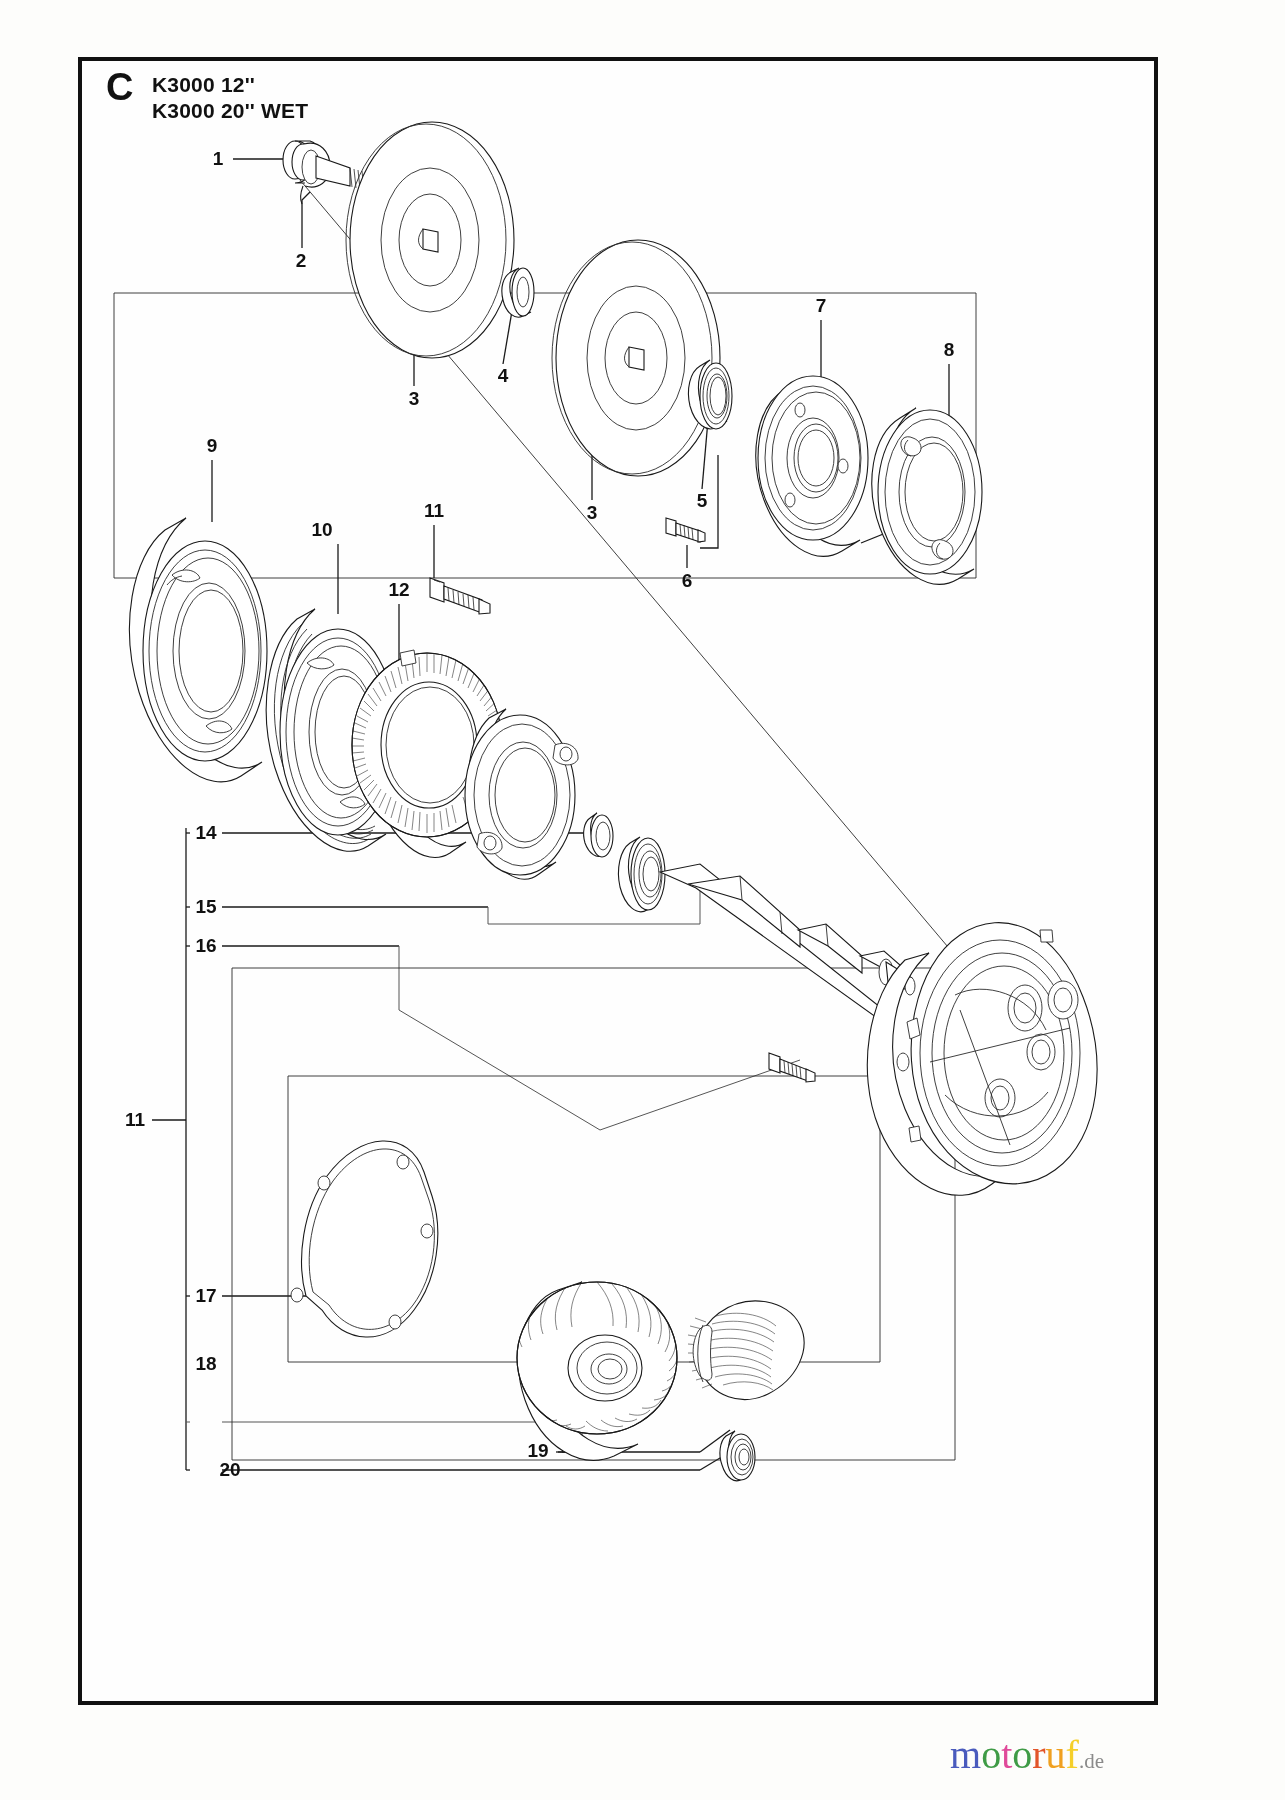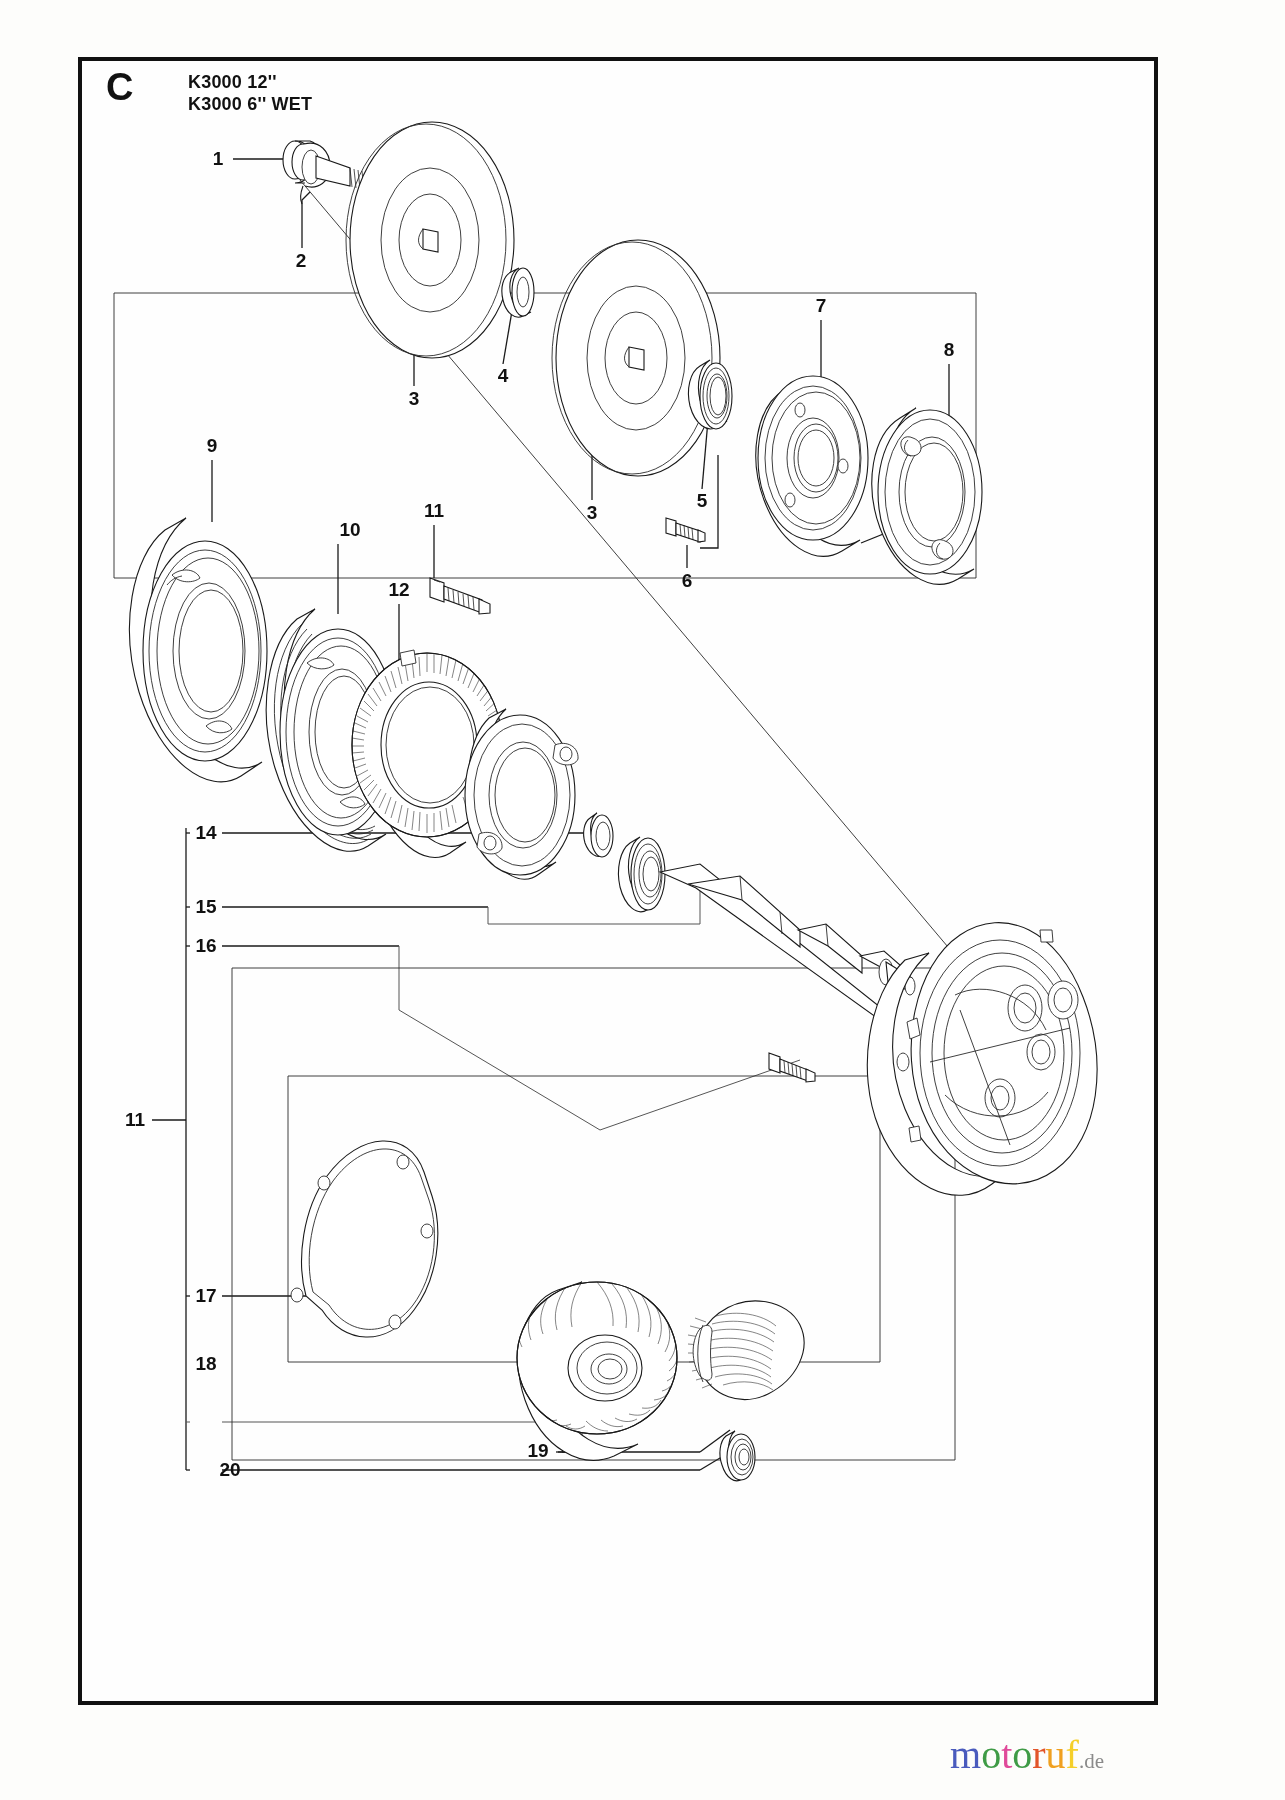--- a/index.html
+++ b/index.html
@@ -21,21 +21,21 @@
   
   #section-letter{
     position:absolute;left:106px;top:68px;
     font-size:38px;font-weight:bold;color:#111;line-height:1;
     font-family:"Liberation Sans",sans-serif;letter-spacing:-1px;
   }
   #title-block{
     position:absolute;left:152px;top:72px;line-height:1.22;
   }
   #title-block div{
-    font-size:18px;font-weight:bold;color:#111;letter-spacing:.2px;white-space:nowrap;margin-left:36px;
+    font-size:21px;font-weight:bold;color:#111;letter-spacing:.2px;white-space:nowrap;
   }
 
   
   #drawing{position:absolute;left:0;top:0;width:1285px;height:1800px;}
 
   
   .callout{
     position:absolute;font-size:19px;font-weight:bold;color:#111;
     font-family:"Liberation Sans",sans-serif;
     transform:translate(-50%,-50%);white-space:nowrap;
@@ -54,21 +54,21 @@
 <body>
 
 <div id="page">
 
   <div id="plate-border"></div>
 
   <div id="section-letter">C</div>
 
   <div id="title-block">
     <div>K3000 12''</div>
-    <div>K3000 6'' WET</div>
+    <div>K3000 20'' WET</div>
   </div>
 
   <svg id="drawing" viewBox="0 0 1285 1800" xmlns="http://www.w3.org/2000/svg">
     <defs>
       <style>
         .ln{fill:none;stroke:#1a1a1a;stroke-width:1.1;}
         .ln2{fill:none;stroke:#2a2a2a;stroke-width:0.9;}
         .lead{fill:none;stroke:#1a1a1a;stroke-width:1.3;}
         .lead-thin{fill:none;stroke:#555;stroke-width:1.0;}
         .fillw{fill:#ffffff;stroke:#1a1a1a;stroke-width:1.1;}
@@ -586,21 +586,21 @@
   <div class="callout" style="left:218px;top:159px;">1</div>
   <div class="callout" style="left:301px;top:261px;">2</div>
   <div class="callout" style="left:414px;top:399px;">3</div>
   <div class="callout" style="left:503px;top:376px;">4</div>
   <div class="callout" style="left:592px;top:513px;">3</div>
   <div class="callout" style="left:702px;top:501px;">5</div>
   <div class="callout" style="left:687px;top:581px;">6</div>
   <div class="callout" style="left:821px;top:306px;">7</div>
   <div class="callout" style="left:949px;top:350px;">8</div>
   <div class="callout" style="left:212px;top:446px;">9</div>
-  <div class="callout" style="left:350px;top:530px;text-align:center;">10</div>
+  <div class="callout" style="left:322px;top:530px;text-align:center;">10</div>
   <div class="callout" style="left:434px;top:511px;">11</div>
   <div class="callout" style="left:399px;top:590px;">12</div>
   <div class="callout" style="left:135px;top:1120px;">11</div>
   <div class="callout" style="left:206px;top:833px;">14</div>
   <div class="callout" style="left:206px;top:907px;">15</div>
   <div class="callout" style="left:206px;top:946px;">16</div>
   <div class="callout" style="left:206px;top:1296px;">17</div>
   <div class="callout" style="left:206px;top:1364px;">18</div>
   <div class="callout" style="left:538px;top:1451px;">19</div>
   <div class="callout" style="left:206px;top:1470px;margin-left:24px;">20</div>

